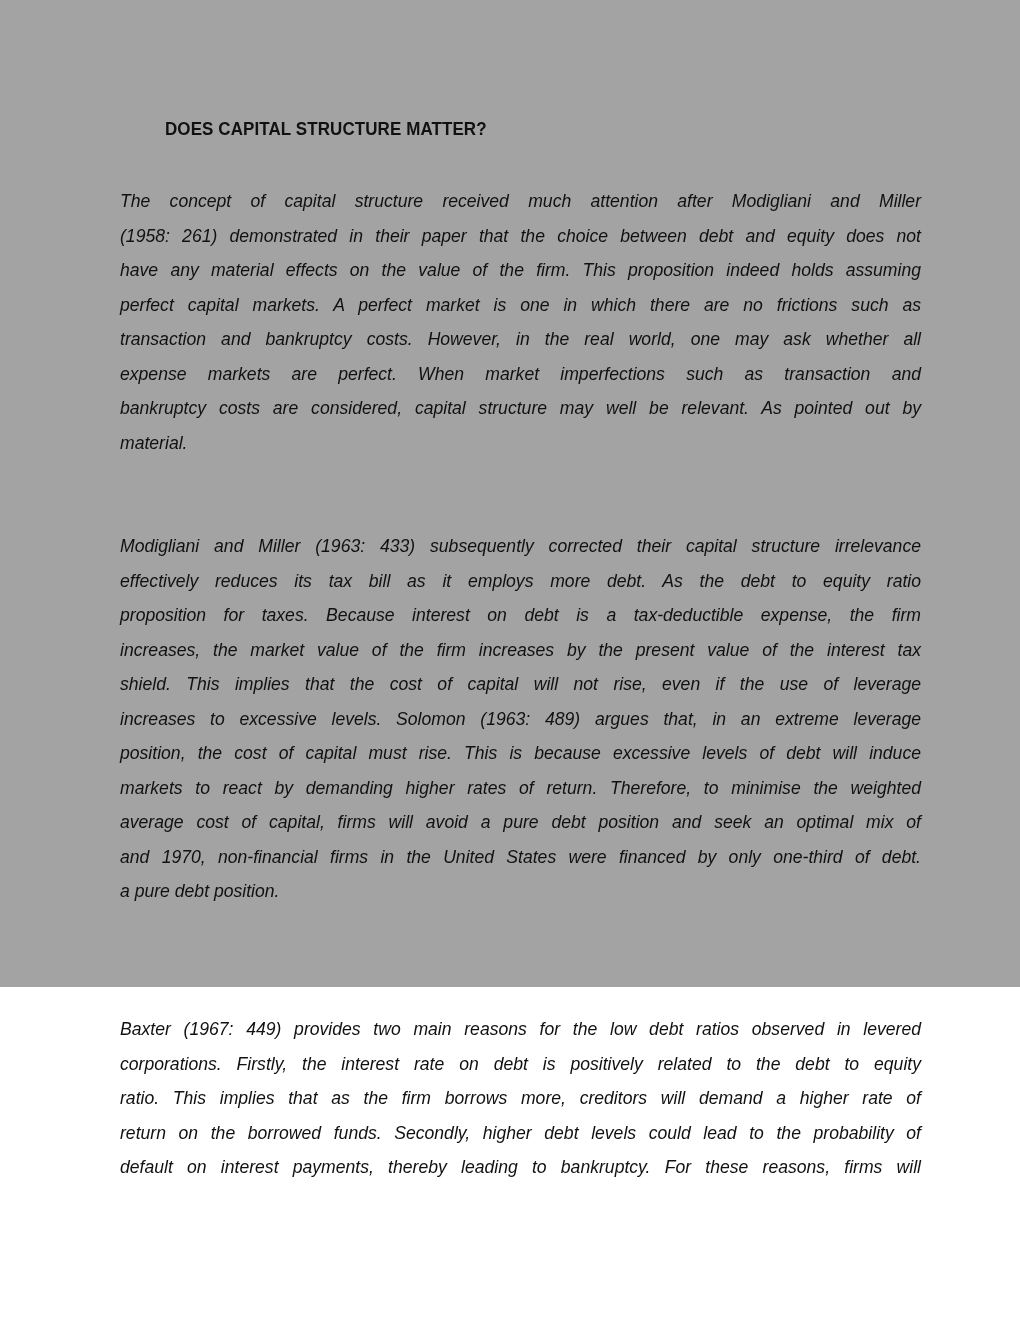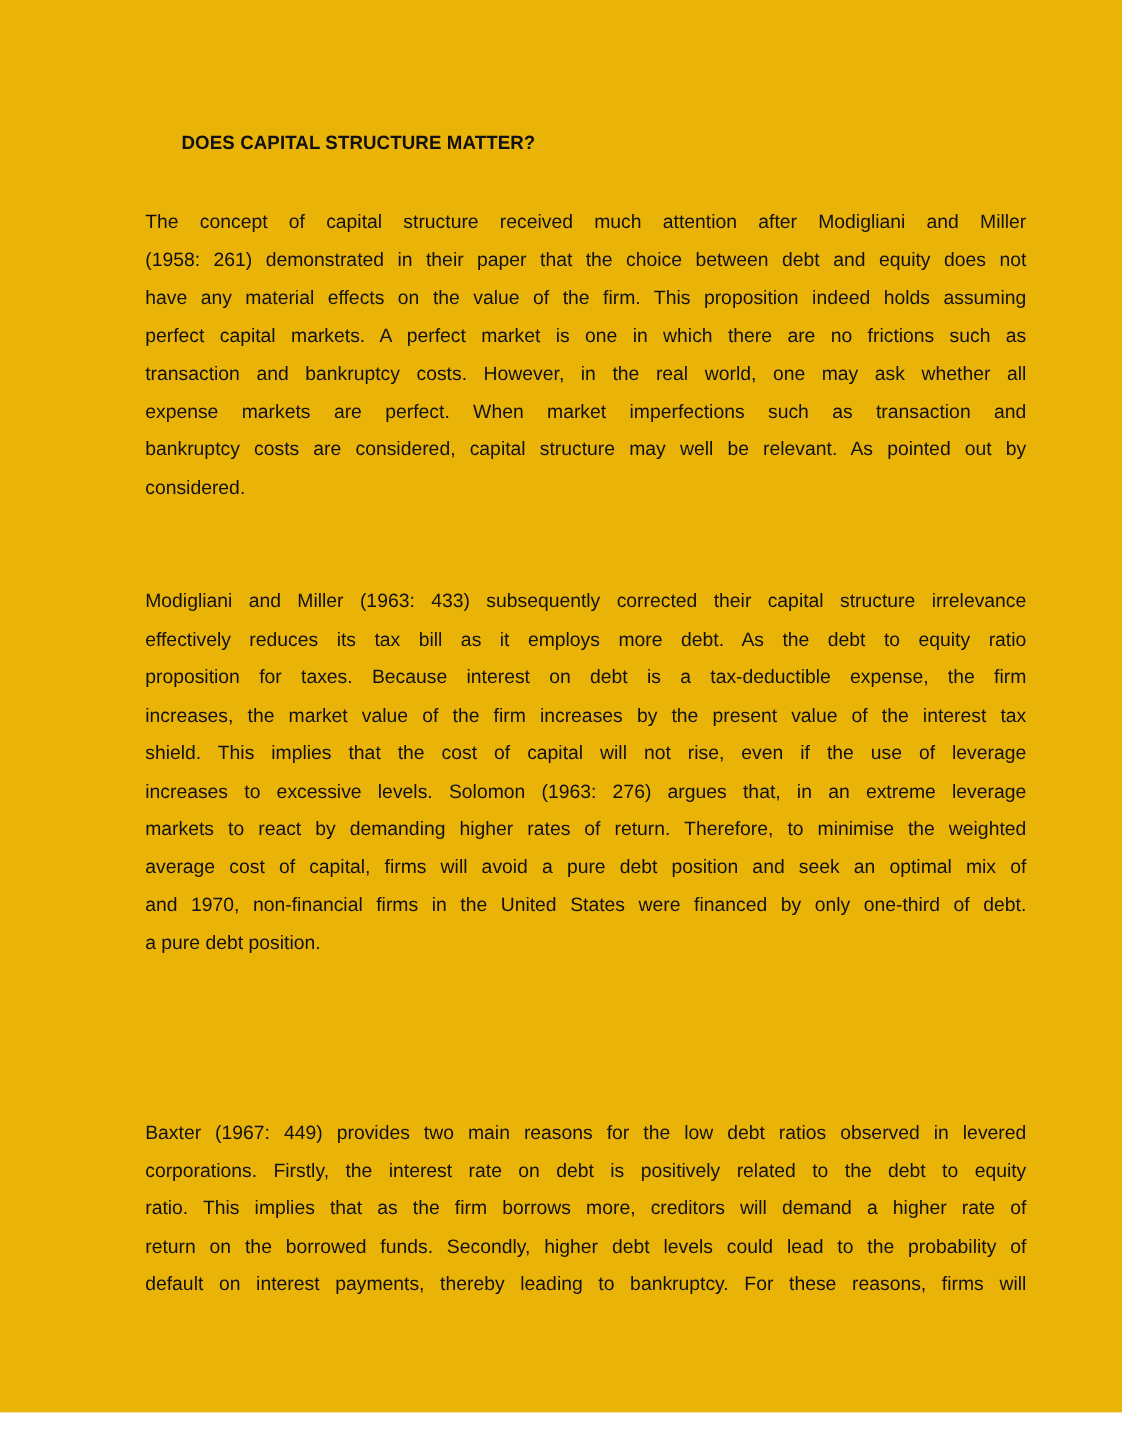--- a/index.html
+++ b/index.html
@@ -1,24 +1,24 @@
 <!DOCTYPE html>
 <html><head>
 <meta charset="utf-8">
 <style>
   html, body { margin: 0; padding: 0; background: #ffffff; }
   body { width: 1020px; height: 1320px; position: relative; overflow: hidden; }
-  .page { position: absolute; left: 0; top: 0; width: 1020px; height: 1284px; background: #eab308; }
+  .page { position: absolute; left: 0; top: 0; width: 1020px; height: 987px; background: #a3a3a3; }
   .title {
     position: absolute; left: 165px; top: 119px;
     font-family: "Liberation Sans", sans-serif; font-weight: bold;
     font-size: 17.5px; color: #111; letter-spacing: 0.1px; white-space: nowrap;
     transform: scaleX(0.97); transform-origin: left center;
   }
-  .para { position: absolute; left: 132px; width: 801px; }
+  .para { position: absolute; left: 120px; width: 801px; font-style: italic; }
   .line {
     height: 34.5px; line-height: 34.5px;
     font-family: "Liberation Sans", sans-serif; font-size: 17.6px; color: #111;
     text-align: justify; text-align-last: justify; white-space: nowrap;
     overflow: visible;
   }
   .line.last { text-align-last: left; }
   
   .line { white-space: normal; }
 </style>
@@ -29,30 +29,31 @@
   <div class="title">DOES CAPITAL STRUCTURE MATTER?</div>
 
   <div class="para" style="top:184px;">
     <div class="line">The concept of capital structure received much attention after Modigliani and Miller</div>
     <div class="line">(1958: 261) demonstrated in their paper that the choice between debt and equity does not</div>
     <div class="line">have any material effects on the value of the firm. This proposition indeed holds assuming</div>
     <div class="line">perfect capital markets. A perfect market is one in which there are no frictions such as</div>
     <div class="line">transaction and bankruptcy costs. However, in the real world, one may ask whether all</div>
     <div class="line">expense markets are perfect. When market imperfections such as transaction and</div>
     <div class="line">bankruptcy costs are considered, capital structure may well be relevant. As pointed out by</div>
-    <div class="line last">considered.</div>
+    <div class="line last">material.</div>
   </div>
 
   <div class="para" style="top:529px;">
     <div class="line">Modigliani and Miller (1963: 433) subsequently corrected their capital structure irrelevance</div>
     <div class="line">effectively reduces its tax bill as it employs more debt. As the debt to equity ratio</div>
     <div class="line">proposition for taxes. Because interest on debt is a tax-deductible expense, the firm</div>
     <div class="line">increases, the market value of the firm increases by the present value of the interest tax</div>
     <div class="line">shield. This implies that the cost of capital will not rise, even if the use of leverage</div>
-    <div class="line">increases to excessive levels. Solomon (1963: 276) argues that, in an extreme leverage</div>
+    <div class="line">increases to excessive levels. Solomon (1963: 489) argues that, in an extreme leverage</div>
+    <div class="line">position, the cost of capital must rise. This is because excessive levels of debt will induce</div>
     <div class="line">markets to react by demanding higher rates of return. Therefore, to minimise the weighted</div>
     <div class="line">average cost of capital, firms will avoid a pure debt position and seek an optimal mix of</div>
     <div class="line">and 1970, non-financial firms in the United States were financed by only one-third of debt.</div>
     <div class="line last">a pure debt position.</div>
   </div>
 
   <div class="para" style="top:1012px;">
     <div class="line">Baxter (1967: 449) provides two main reasons for the low debt ratios observed in levered</div>
     <div class="line">corporations. Firstly, the interest rate on debt is positively related to the debt to equity</div>
     <div class="line">ratio. This implies that as the firm borrows more, creditors will demand a higher rate of</div>

